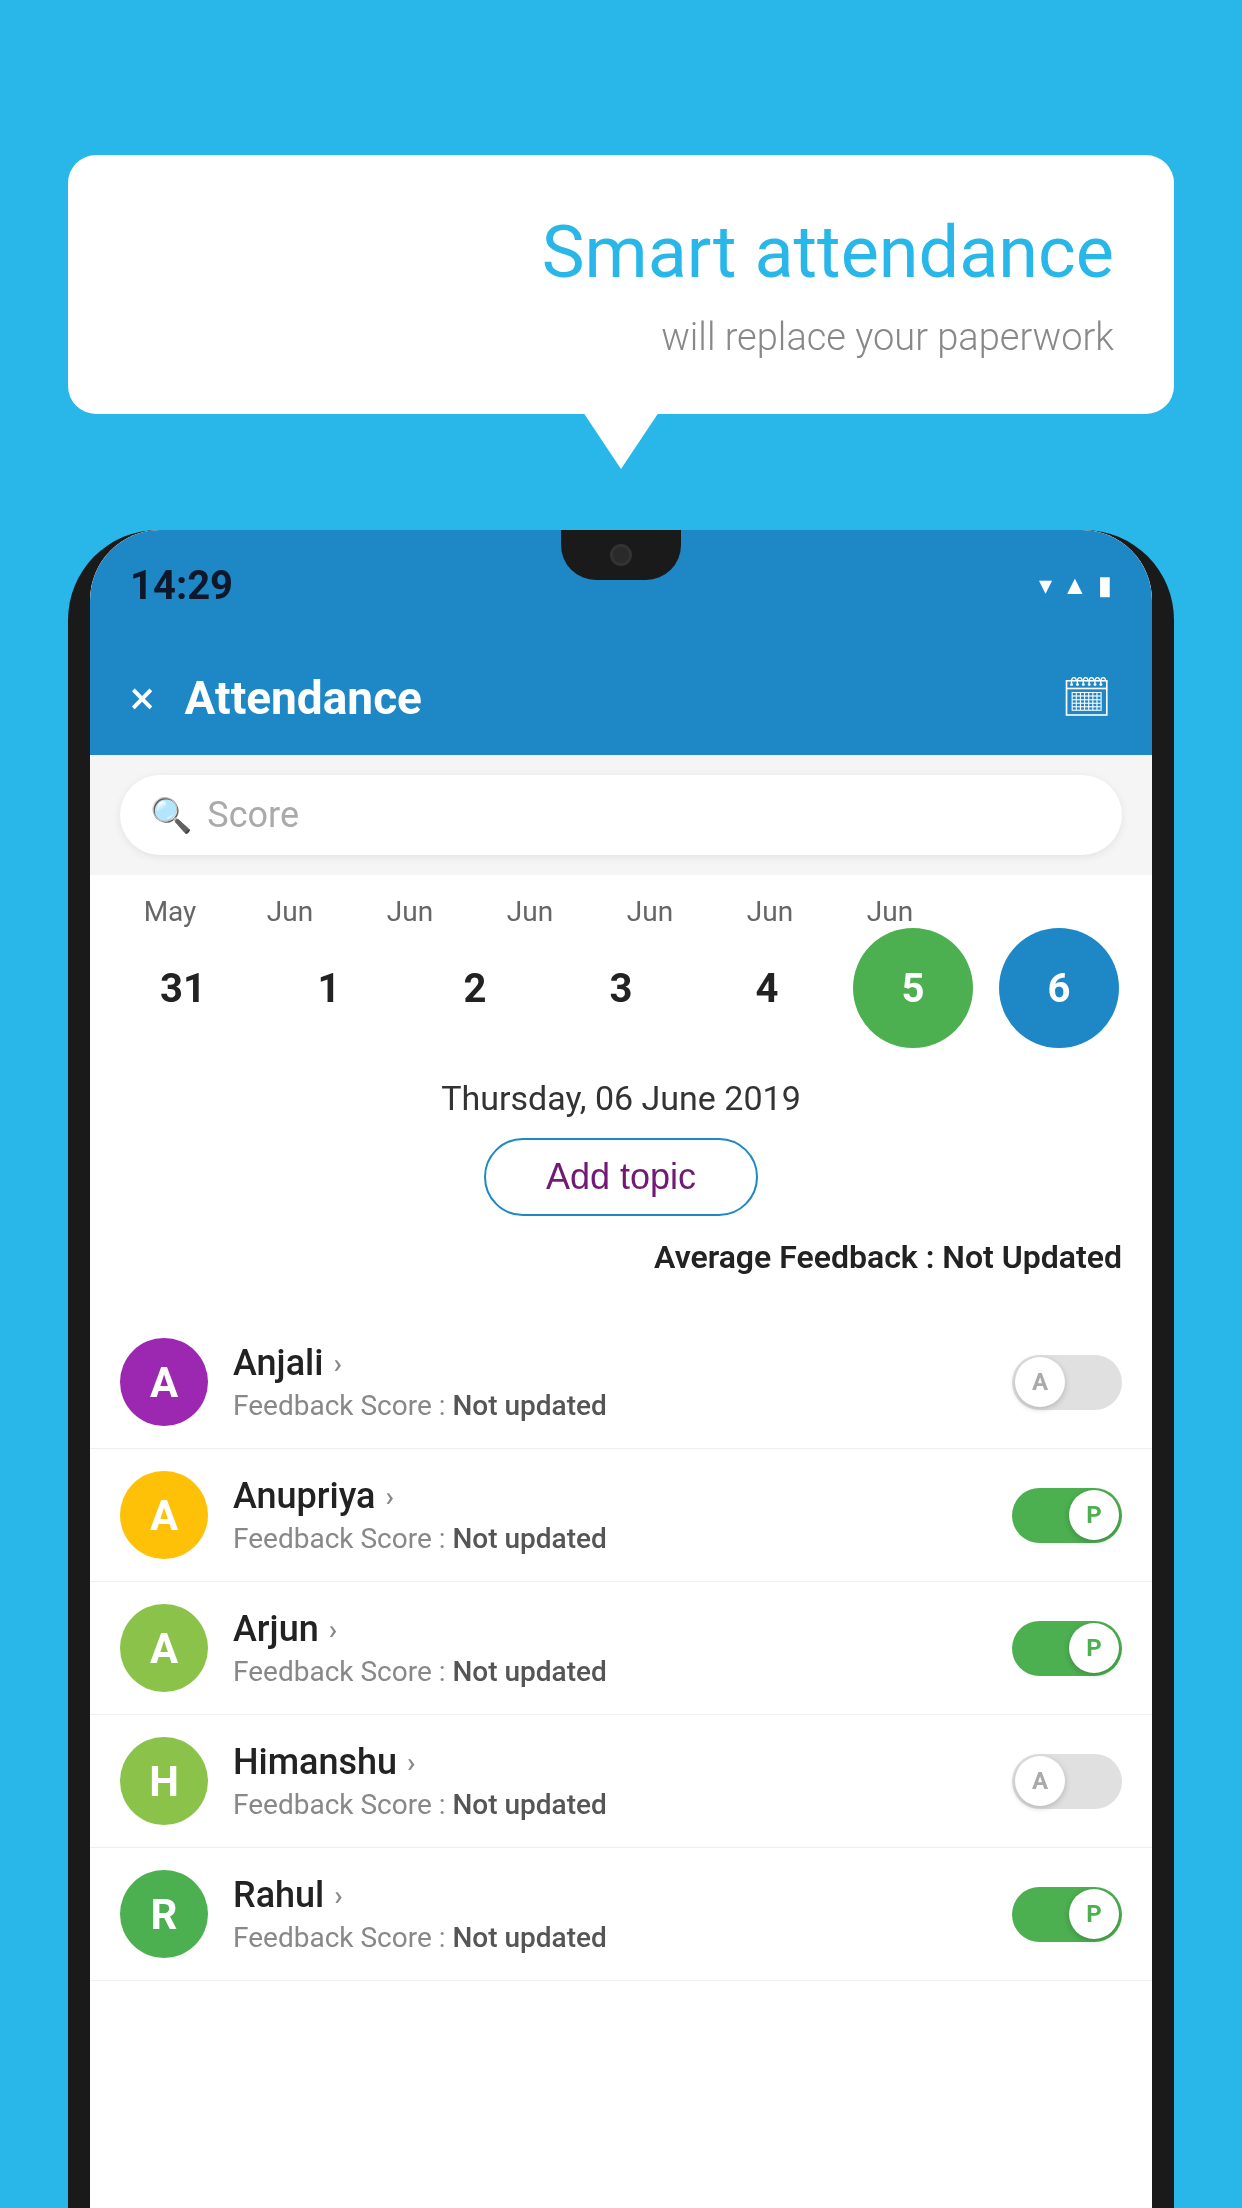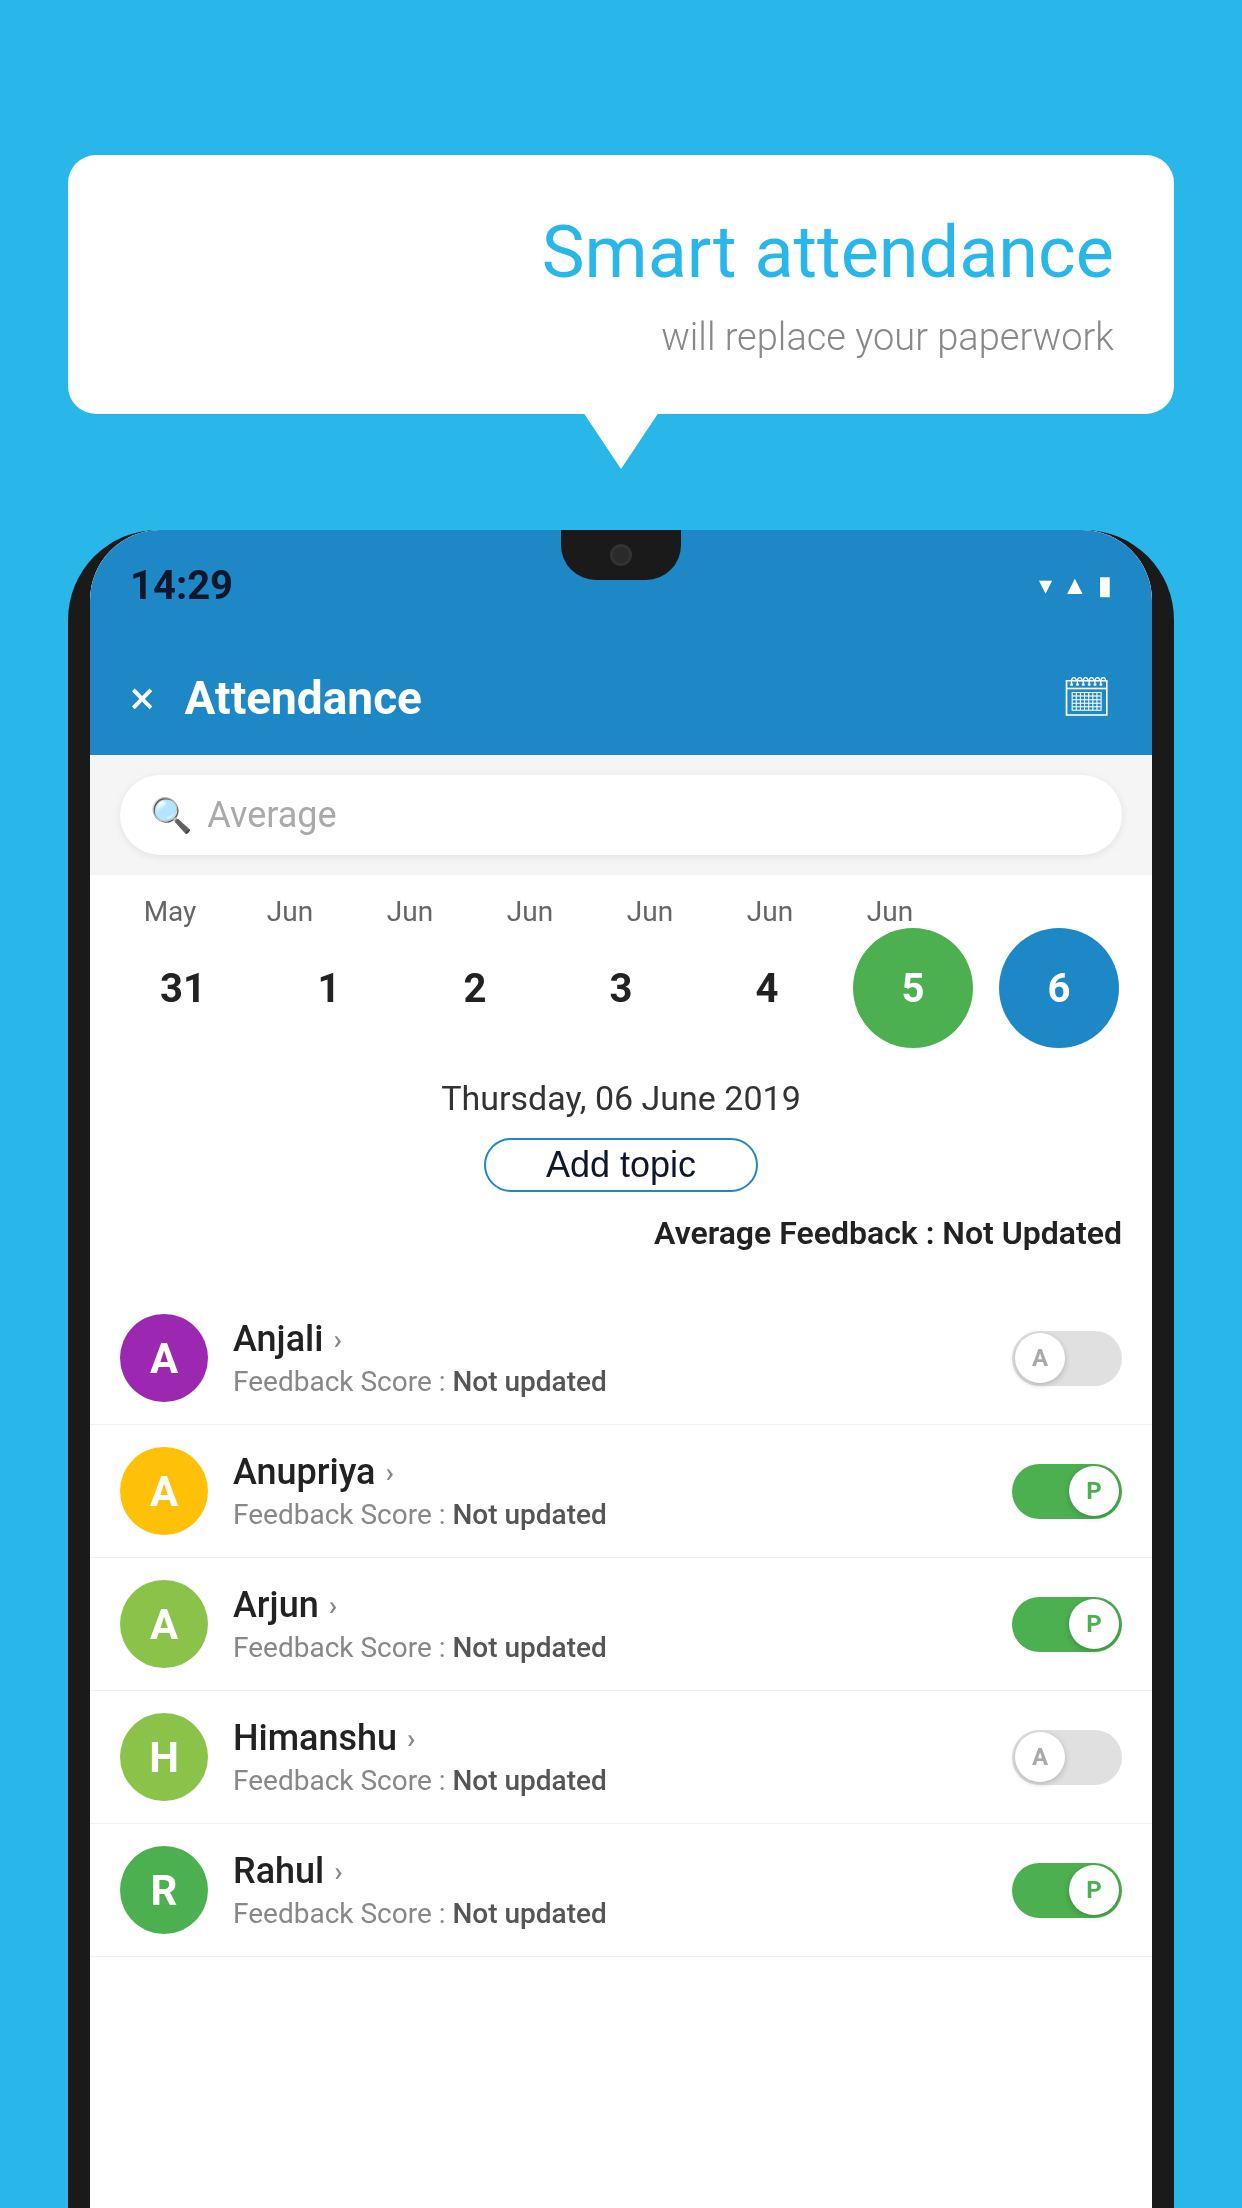--- a/index.html
+++ b/index.html
@@ -222,23 +222,23 @@
       font-size: 34px;
       color: #333;
       margin-bottom: 20px;
       font-weight: 400;
     }
     .add-topic-btn {
       display: block;
       margin: 0 auto 22px auto;
       border: 2px solid #1E88C7;
       border-radius: 50px;
-      padding: 4px 60px;
-      background: white;
-      color: #0f172a;
+      padding: 16px 60px;
+      background: white;
+      color: #701a75;
       font-size: 36px;
       cursor: pointer;
       width: fit-content;
     }
     .avg-feedback {
       text-align: right;
       font-size: 32px;
       color: #888;
       margin-bottom: 20px;
     }
@@ -361,21 +361,21 @@
 
     <div class="app-bar">
       <span class="close-btn">×</span>
       <span class="app-bar-title">Attendance</span>
       <span class="calendar-btn">🗓</span>
     </div>
 
     <div class="search-bar-container">
       <div class="search-bar">
         <span class="search-icon-wrap">🔍</span>
-        <span class="search-input-text">Average</span>
+        <span class="search-input-text">Score</span>
       </div>
     </div>
 
     <div class="calendar-strip">
       <div class="months-row">
         <span class="month-label">May</span>
         <span class="month-label">Jun</span>
         <span class="month-label">Jun</span>
         <span class="month-label">Jun</span>
         <span class="month-label">Jun</span>

